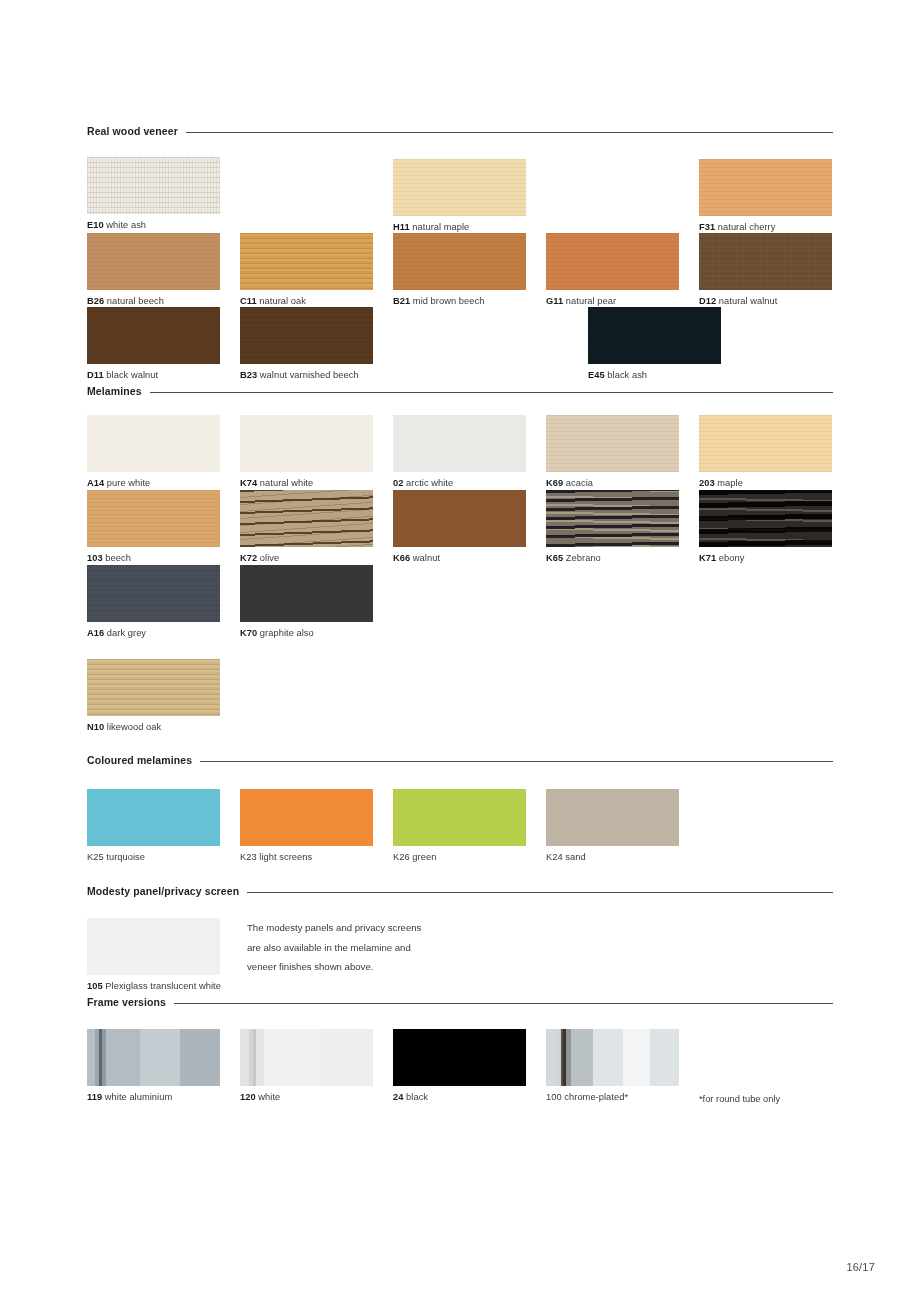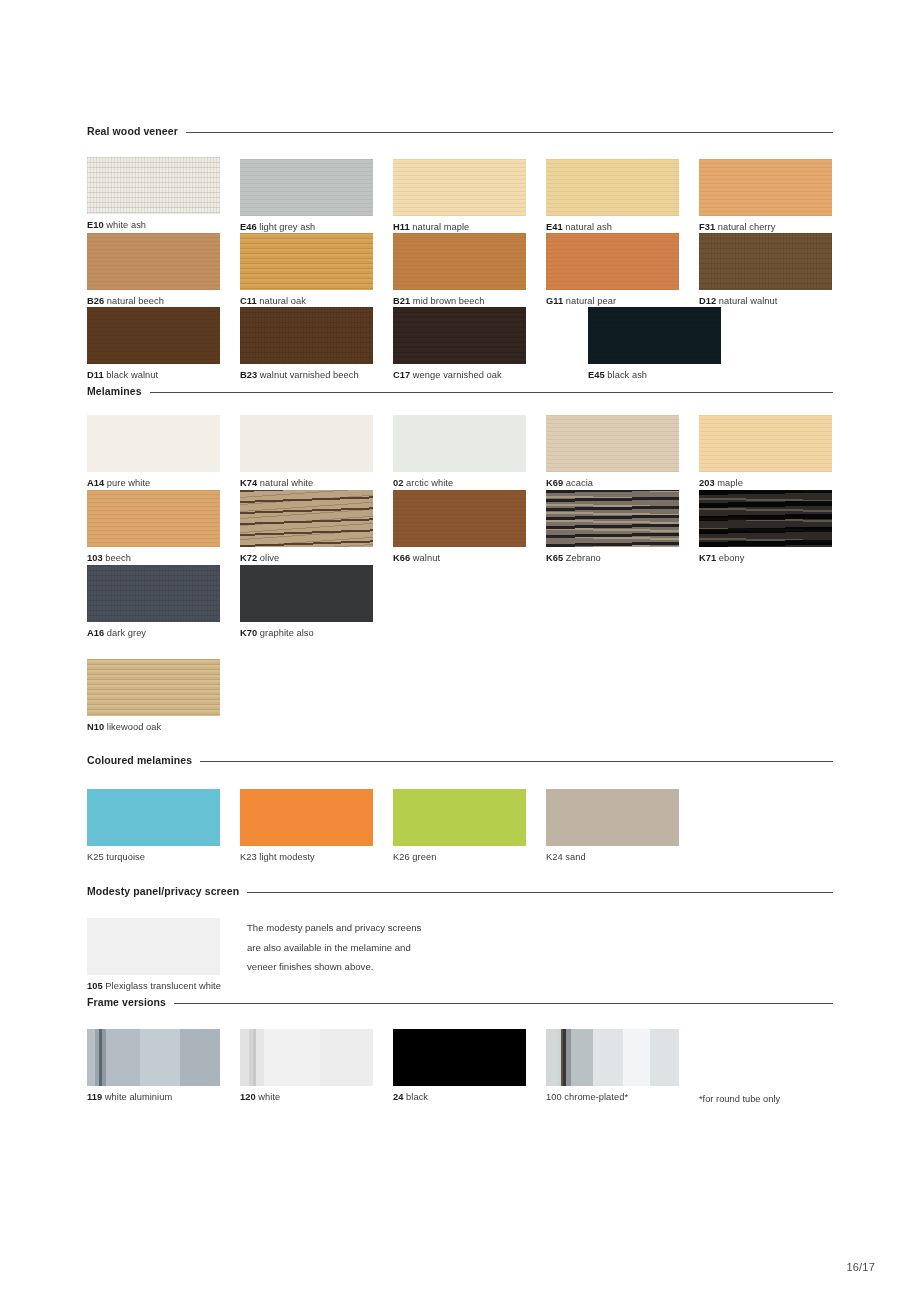--- a/index.html
+++ b/index.html
@@ -101,43 +101,29 @@
     <div class="grid" style="height:225px;">
 
       <div class="cell" style="left:0px; top:19px;">
         <span class="sw grain-h grain-speck" style="background-color: rgb(239, 234, 226);"></span>
         <div class="cap">
           <b>E10</b>
           <span>white ash</span>
         </div>
       </div>
 
-      <div class="cell" style="left:153px; top:21px;">
-        <span class="sw grain-h" style="background-color: rgb(191, 195, 194);"></span>
-        <div class="cap">
-          <b>E46</b>
-          <span>light grey ash</span>
-        </div>
-      </div>
 
       <div class="cell" style="left:306px; top:21px;">
         <span class="sw grain-h" style="background-color: rgb(242, 220, 174);"></span>
         <div class="cap">
           <b>H11</b>
           <span>natural maple</span>
         </div>
       </div>
 
-      <div class="cell" style="left:459px; top:21px;">
-        <span class="sw grain-h" style="background-color: rgb(236, 211, 151);"></span>
-        <div class="cap">
-          <b>E41</b>
-          <span>natural ash</span>
-        </div>
-      </div>
 
       <div class="cell" style="left:612px; top:21px;">
         <span class="sw grain-h" style="background-color: rgb(230, 169, 109);"></span>
         <div class="cap">
           <b>F31</b>
           <span>natural cherry</span>
         </div>
       </div>
 
       <div class="cell" style="left:0px; top:95px;">
@@ -189,27 +175,20 @@
       </div>
 
       <div class="cell" style="left:153px; top:169px;">
         <span class="sw grain-h grain-speck" style="background-color: rgb(90, 58, 32);"></span>
         <div class="cap">
           <b>B23</b>
           <span>walnut varnished beech</span>
         </div>
       </div>
 
-      <div class="cell" style="left:306px; top:169px;">
-        <span class="sw grain-h grain-strong" style="background-color: rgb(52, 38, 32);"></span>
-        <div class="cap">
-          <b>C17</b>
-          <span>wenge varnished oak</span>
-        </div>
-      </div>
 
       <div class="cell" style="left:459px; top:169px;padding-left:42px;">
         <span class="sw grain-h grain-strong" style="background-color: rgb(15, 29, 34);"></span>
         <div class="cap">
           <b>E45</b>
           <span>black ash</span>
         </div>
       </div>
 
     </div>
@@ -345,21 +324,21 @@
         <div class="cap">
           <span class="plain">K25</span>
           <span>turquoise</span>
         </div>
       </div>
 
       <div class="cell" style="left:153px; top:22px;">
         <span class="sw grain-none" style="background-color: rgb(240, 138, 55);"></span>
         <div class="cap">
           <span class="plain">K23</span>
-          <span>light modesty</span>
+          <span>light screens</span>
         </div>
       </div>
 
       <div class="cell" style="left:306px; top:22px;">
         <span class="sw grain-none" style="background-color: rgb(181, 207, 77);"></span>
         <div class="cap">
           <span class="plain">K26</span>
           <span>green</span>
         </div>
       </div>

